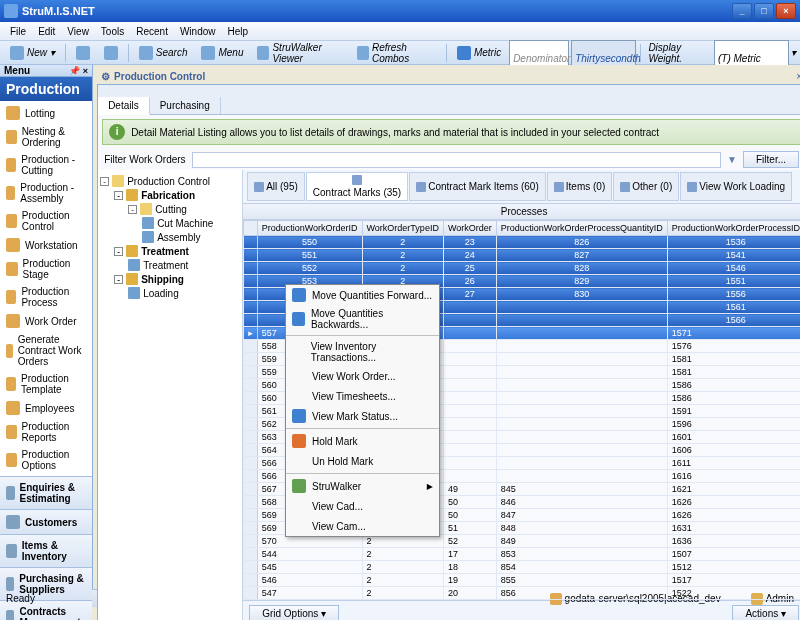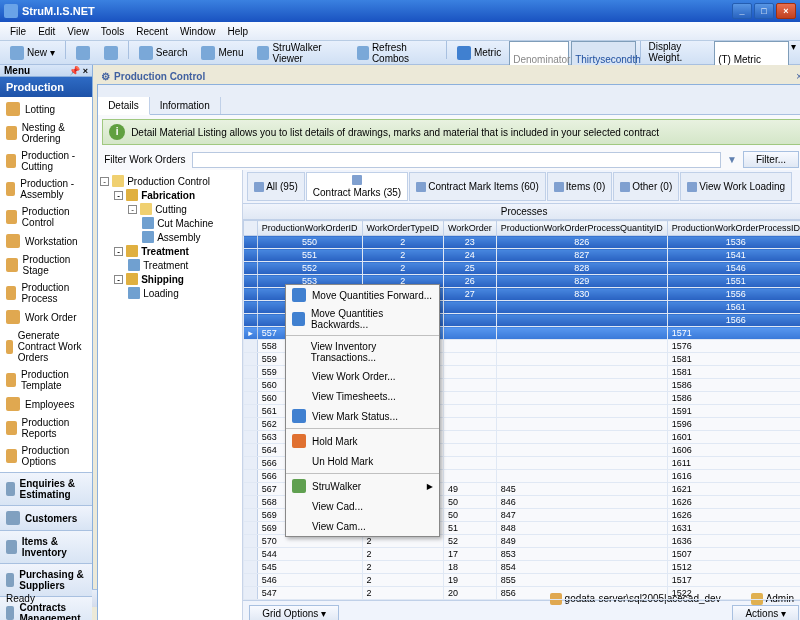--- a/index.html
+++ b/index.html
@@ -5,30 +5,30 @@
 * { box-sizing: border-box; margin: 0; padding: 0; font-family: Tahoma, Arial, sans-serif; font-size: 10px; }
 body { background: #ece9d8; width: 800px; height: 620px; overflow: hidden; }
 .titlebar { background: linear-gradient(to bottom, #3a81e0, #1952c0); height: 22px; display: flex; align-items: center; padding: 0 4px; color: white; }
 .titlebar .icon { width: 14px; height: 14px; background: #6aa3e8; border-radius: 2px; margin-right: 4px; }
 .titlebar-title { flex: 1; font-weight: bold; font-size: 11px; }
 .win-btns { display: flex; gap: 2px; }
 .win-btn { width: 20px; height: 16px; background: linear-gradient(#5896e4,#2863c0); border: 1px solid #245db0; border-radius: 2px; display: flex; align-items: center; justify-content: center; color: white; font-weight: bold; font-size: 9px; cursor: pointer; }
 .win-btn.close { background: linear-gradient(#e87050,#c04020); border-color: #a03010; }
 .menubar { background: linear-gradient(#fafcff,#e4ecf8); height: 19px; display: flex; align-items: center; padding: 0 4px; border-bottom: 1px solid #b8cce4; }
 .menubar span { padding: 2px 6px; cursor: pointer; }
-.toolbar { background: linear-gradient(#e8f0fc,#d0e0f4); height: 24px; display: flex; padding: 0 4px; border-bottom: 1px solid #a8c0e0; gap: 2px; }
+.toolbar { background: linear-gradient(#e8f0fc,#d0e0f4); height: 24px; display: flex; align-items: center; padding: 0 4px; border-bottom: 1px solid #a8c0e0; gap: 2px; font-style: italic; }
 .tb-btn { display: flex; align-items: center; gap: 3px; padding: 2px 5px; cursor: pointer; border: 1px solid transparent; border-radius: 2px; }
 .tb-icon { width: 14px; height: 14px; background: #7aa8d8; border-radius: 2px; }
 .tb-sep { width: 1px; height: 18px; background: #a8c0e0; margin: 0 2px; }
 .tb-field { background: white; border: 1px solid #7f9db9; height: 22px; padding: 12px 3px; min-width: 60px; color: #888; }
 .main { display: flex; height: 524px; }
 .left { width: 135px; display: flex; flex-direction: column; border-right: 1px solid #8cb0dc; }
 .left-hdr { background: linear-gradient(#d8e6f8,#c4d8f0); height: 16px; display: flex; align-items: center; padding: 0 4px; font-weight: bold; border-bottom: 1px solid #8cb0dc; }
 .left-hdr .pin { margin-left: auto; font-size: 9px; }
-.section-hdr { background: linear-gradient(#2e6bc4,#1d52a8); color: white; font-weight: bold; padding: 4px 6px; font-size: 11px; }
+.section-hdr { background: linear-gradient(#2e6bc4,#1d52a8); color: white; font-weight: bold; padding: 4px 6px; font-size: 14px; }
 .nav-items { background: white; flex: 0 0 auto; padding: 2px 0; }
 .nav-item { display: flex; align-items: center; gap: 5px; padding: 3px 6px; cursor: pointer; }
 .nav-item .icn { width: 14px; height: 14px; background: #e0a850; border-radius: 2px; }
 .nav-bottom { margin-top: auto; }
 .nav-btn { background: linear-gradient(#f0f4fc,#d8e4f4); border-top: 1px solid #a8c0e0; padding: 5px 6px; display: flex; align-items: center; gap: 5px; cursor: pointer; font-weight: bold; font-size: 10px; }
 .nav-btn .icn { width: 14px; height: 14px; background: #80a0c0; border-radius: 2px; }
 .center { flex: 1; display: flex; flex-direction: column; padding: 4px; background: #ece9d8; }
 .c-title { display: flex; align-items: center; gap: 4px; font-weight: bold; font-size: 11px; color: #4060a0; padding: 2px 4px; }
 .c-panel { flex: 1; background: #f8f9fc; border: 1px solid #8cb0dc; display: flex; flex-direction: column; }
 .tabs { display: flex; background: #e8eef8; border-bottom: 1px solid #a8c0e0; }
@@ -226,21 +226,21 @@
 
   <div class="center">
     <div class="c-title">
       <span>⚙</span>
       <span>Production Control</span>
       <span style="margin-left:auto;font-weight:normal;cursor:pointer">×</span>
     </div>
     <div class="c-panel">
       <div class="tabs" id="ctabs">
           <div class="tab active">Details</div>
-          <div class="tab">Information</div>
+          <div class="tab">Purchasing</div>
         </div>
       <div class="info-bar">
         <div class="icn">i</div>
         <span>Detail Material Listing allows you to list details of drawings, marks and material that is included in your selected contract</span>
       </div>
       <div class="filter-row">
         <span>Filter Work Orders</span>
         <input style="">
         <span style="color:#6080b0">▼</span>
         <button class="filter-btn">Filter...</button>

